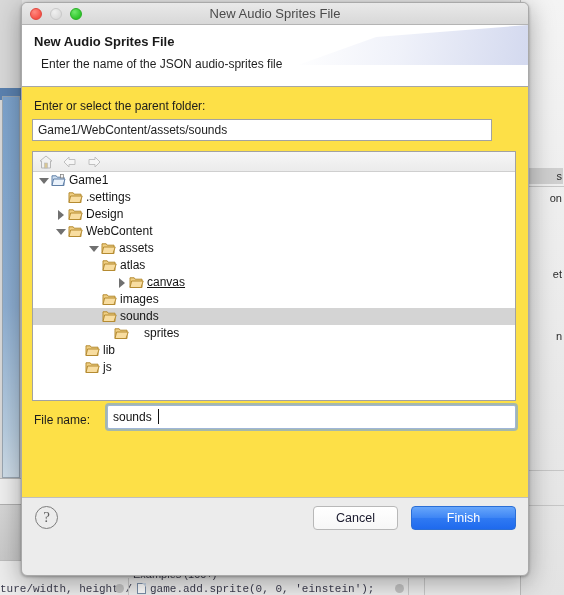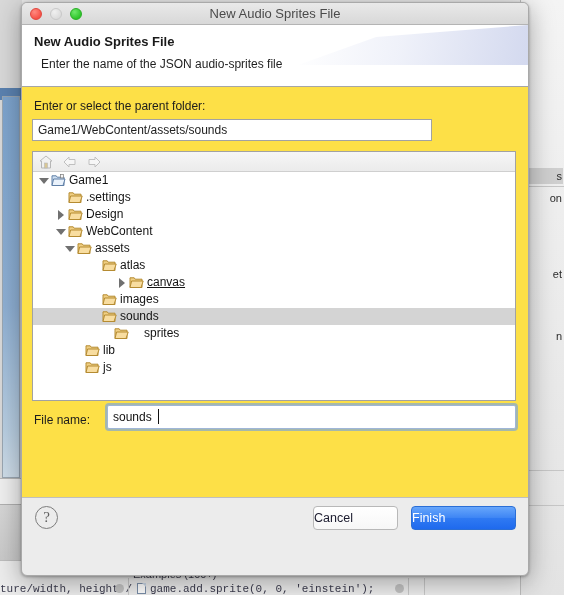--- a/index.html
+++ b/index.html
@@ -170,21 +170,21 @@
     background: #fde047;
     padding: 0;
   }
 
   .lbl-parent {
     position: absolute; left: 12px; top: 12px;
     font-size: 12px; color: #1c1c1c;
   }
   .path-input {
     position: absolute; left: 10px; top: 32px;
-    width: 400px; height: 22px;
+    width: 460px; height: 22px;
     background: #fff;
     border: 1px solid #a2a2a2;
     font-size: 12px;
     color: #222;
     padding: 0 5px;
     line-height: 20px;
     font-family: "Liberation Sans", sans-serif;
   }
 
   
@@ -297,21 +297,21 @@
     text-align: center;
     line-height: 20px;
     font-family: "Liberation Serif", serif;
     cursor: default;
   }
   .btn {
     position: absolute; top: 8px;
     height: 24px;
     border-radius: 4px;
     font-size: 12.5px;
-    text-align: left;
+    text-align: center;
     line-height: 22px;
     cursor: default;
     font-family: "Liberation Sans", sans-serif;
   }
   .btn-cancel {
     right: 130px; width: 85px;
     background: linear-gradient(180deg,#ffffff,#f7f7f7);
     border: 1px solid #b8b8b8;
     color: #1b1b2e;
   }
@@ -433,21 +433,21 @@
           <div class="tree-row" style="padding-left: 23px;">
             <span class="twisty open"></span>
             <span class="folder">
               <svg width="15" height="13" viewBox="0 0 15 13">
                 <path d="M1 3.2 L1 11.5 L13 11.5 L13 3.2 L6.2 3.2 L5.2 1.8 L1 1.8 Z" fill="#f0cf84" stroke="#b58b31" stroke-width="1"></path>
                 <path d="M2.6 5 L14.2 5 L12 11.5 L1 11.5 Z" fill="#f8dda0" stroke="#b58b31" stroke-width="1"></path>
               </svg>
             </span>
             <span class="node-label">WebContent</span>
           </div>
-          <div class="tree-row" style="padding-left: 32px;">
+          <div class="tree-row" style="padding-left: 56px;">
             <span class="twisty open"></span>
             <span class="folder">
               <svg width="15" height="13" viewBox="0 0 15 13">
                 <path d="M1 3.2 L1 11.5 L13 11.5 L13 3.2 L6.2 3.2 L5.2 1.8 L1 1.8 Z" fill="#f0cf84" stroke="#b58b31" stroke-width="1"></path>
                 <path d="M2.6 5 L14.2 5 L12 11.5 L1 11.5 Z" fill="#f8dda0" stroke="#b58b31" stroke-width="1"></path>
               </svg>
             </span>
             <span class="node-label">assets</span>
           </div>
           <div class="tree-row" style="padding-left: 57px;">

